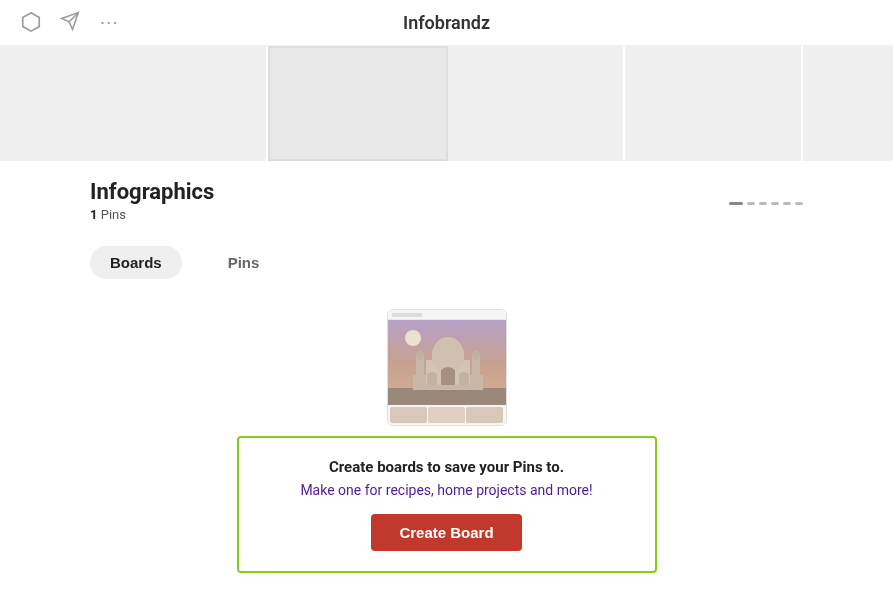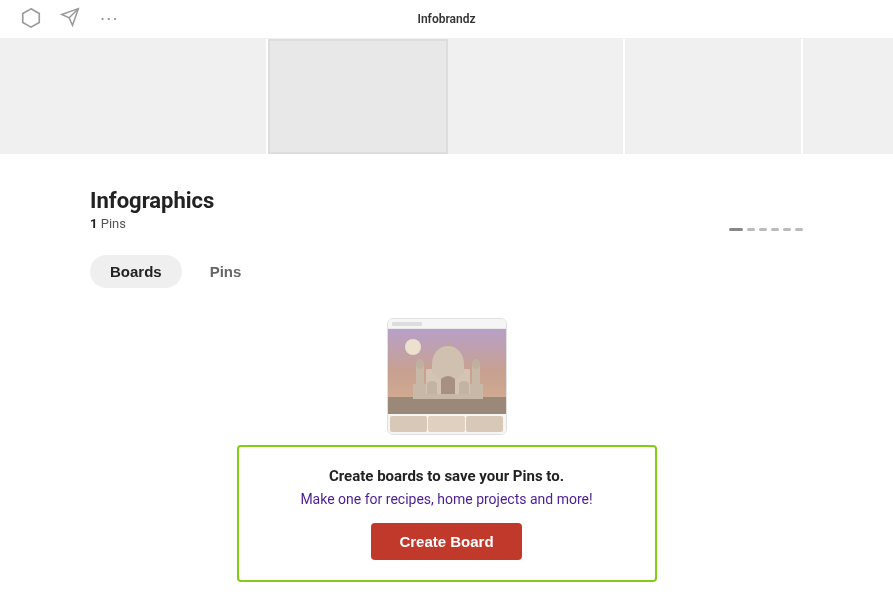--- a/index.html
+++ b/index.html
@@ -27,21 +27,21 @@
       align-items: center;
       gap: 16px;
     }
     .header-icon {
       width: 24px;
       height: 24px;
       color: #999;
       cursor: pointer;
     }
     .header-title {
-      font-size: 12px;
+      font-size: 18px;
       font-weight: 600;
       color: #333;
     }
 
     
     .banner {
       display: flex;
       gap: 0;
       width: 100%;
       height: 115px;
@@ -56,22 +56,21 @@
     .banner-cell.highlight {
       background: #e8e8e8;
       border: 2px solid #d0d0d0;
     }
 
     
     .profile-info {
       padding: 18px 90px 16px 90px;
       display: flex;
       justify-content: space-between;
-      align-items: flex-end;
-      margin-top: 16px;
+      align-items: center;
     }
     .profile-left h2 {
       font-size: 22px;
       font-weight: 700;
       color: #222;
     }
     .profile-left .pins-count {
       font-size: 13px;
       color: #555;
       margin-top: 3px;
@@ -94,21 +93,21 @@
     }
     .dot.active {
       background: #888;
       width: 14px;
     }
 
     
     .tabs {
       padding: 8px 90px 20px 90px;
       display: flex;
-      gap: 8px;
+      gap: 26px;
     }
     .tab {
       padding: 8px 20px;
       border-radius: 20px;
       font-size: 15px;
       font-weight: 600;
       cursor: pointer;
       border: none;
       background: transparent;
       color: #666;

